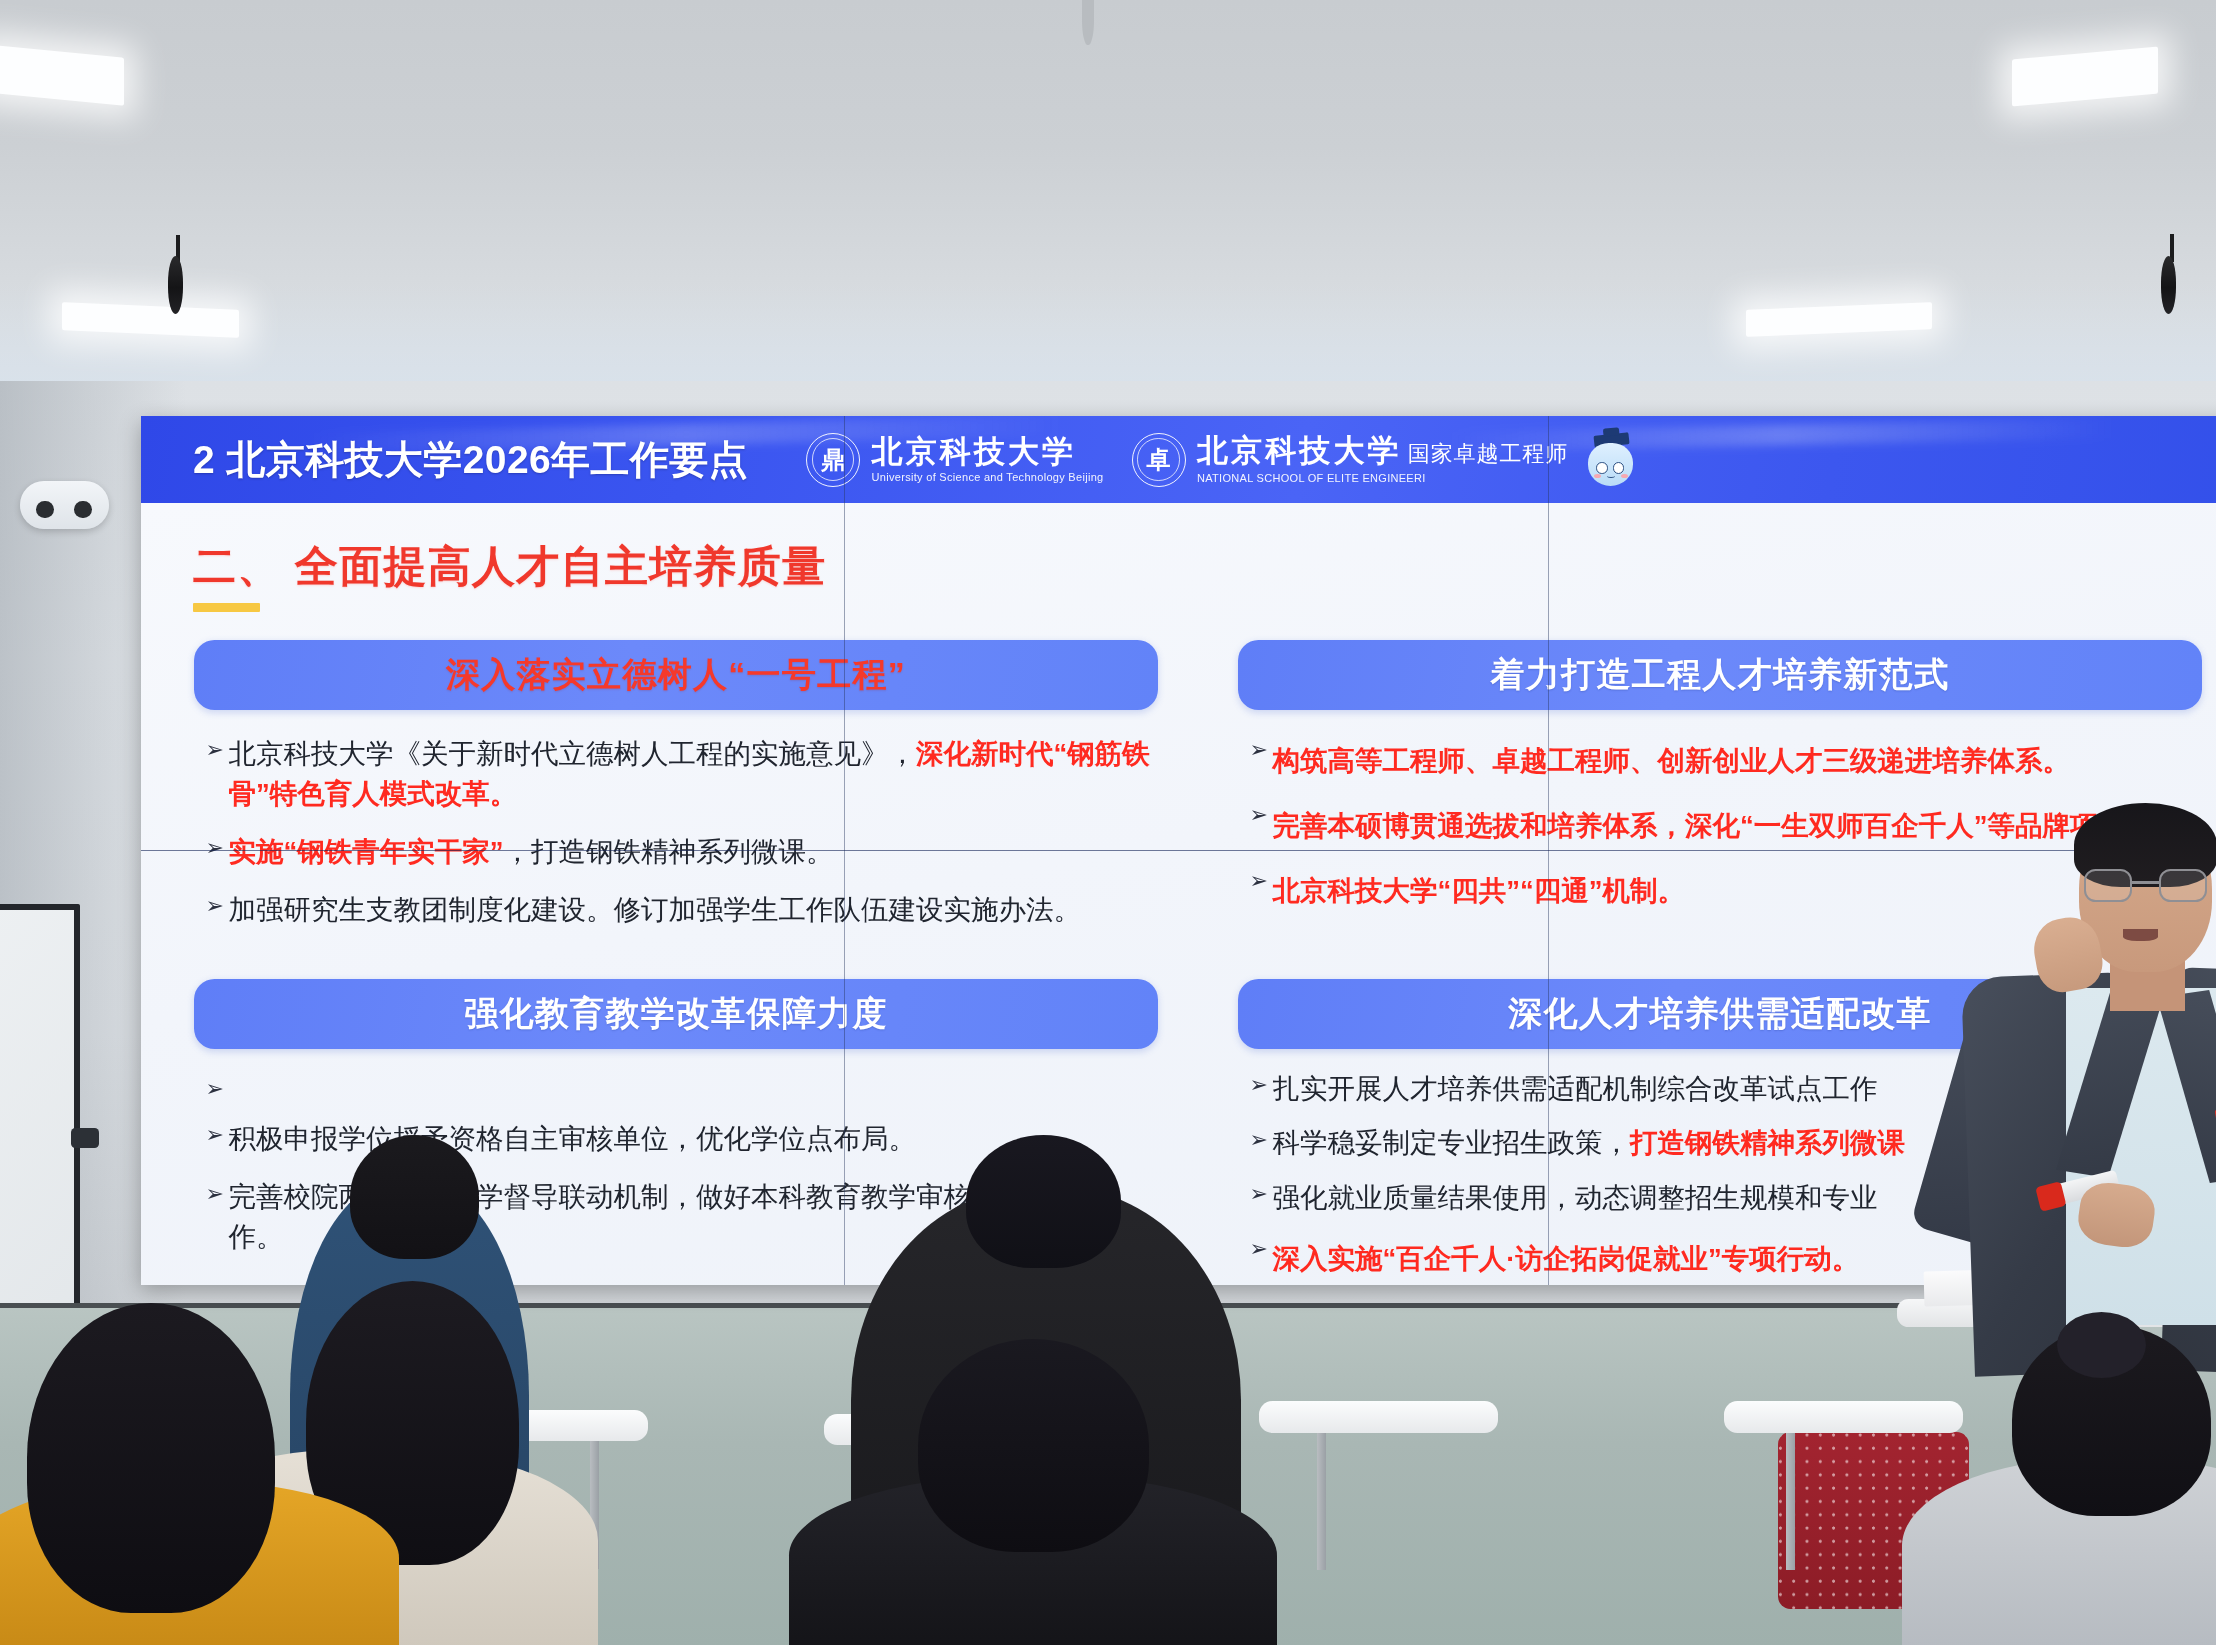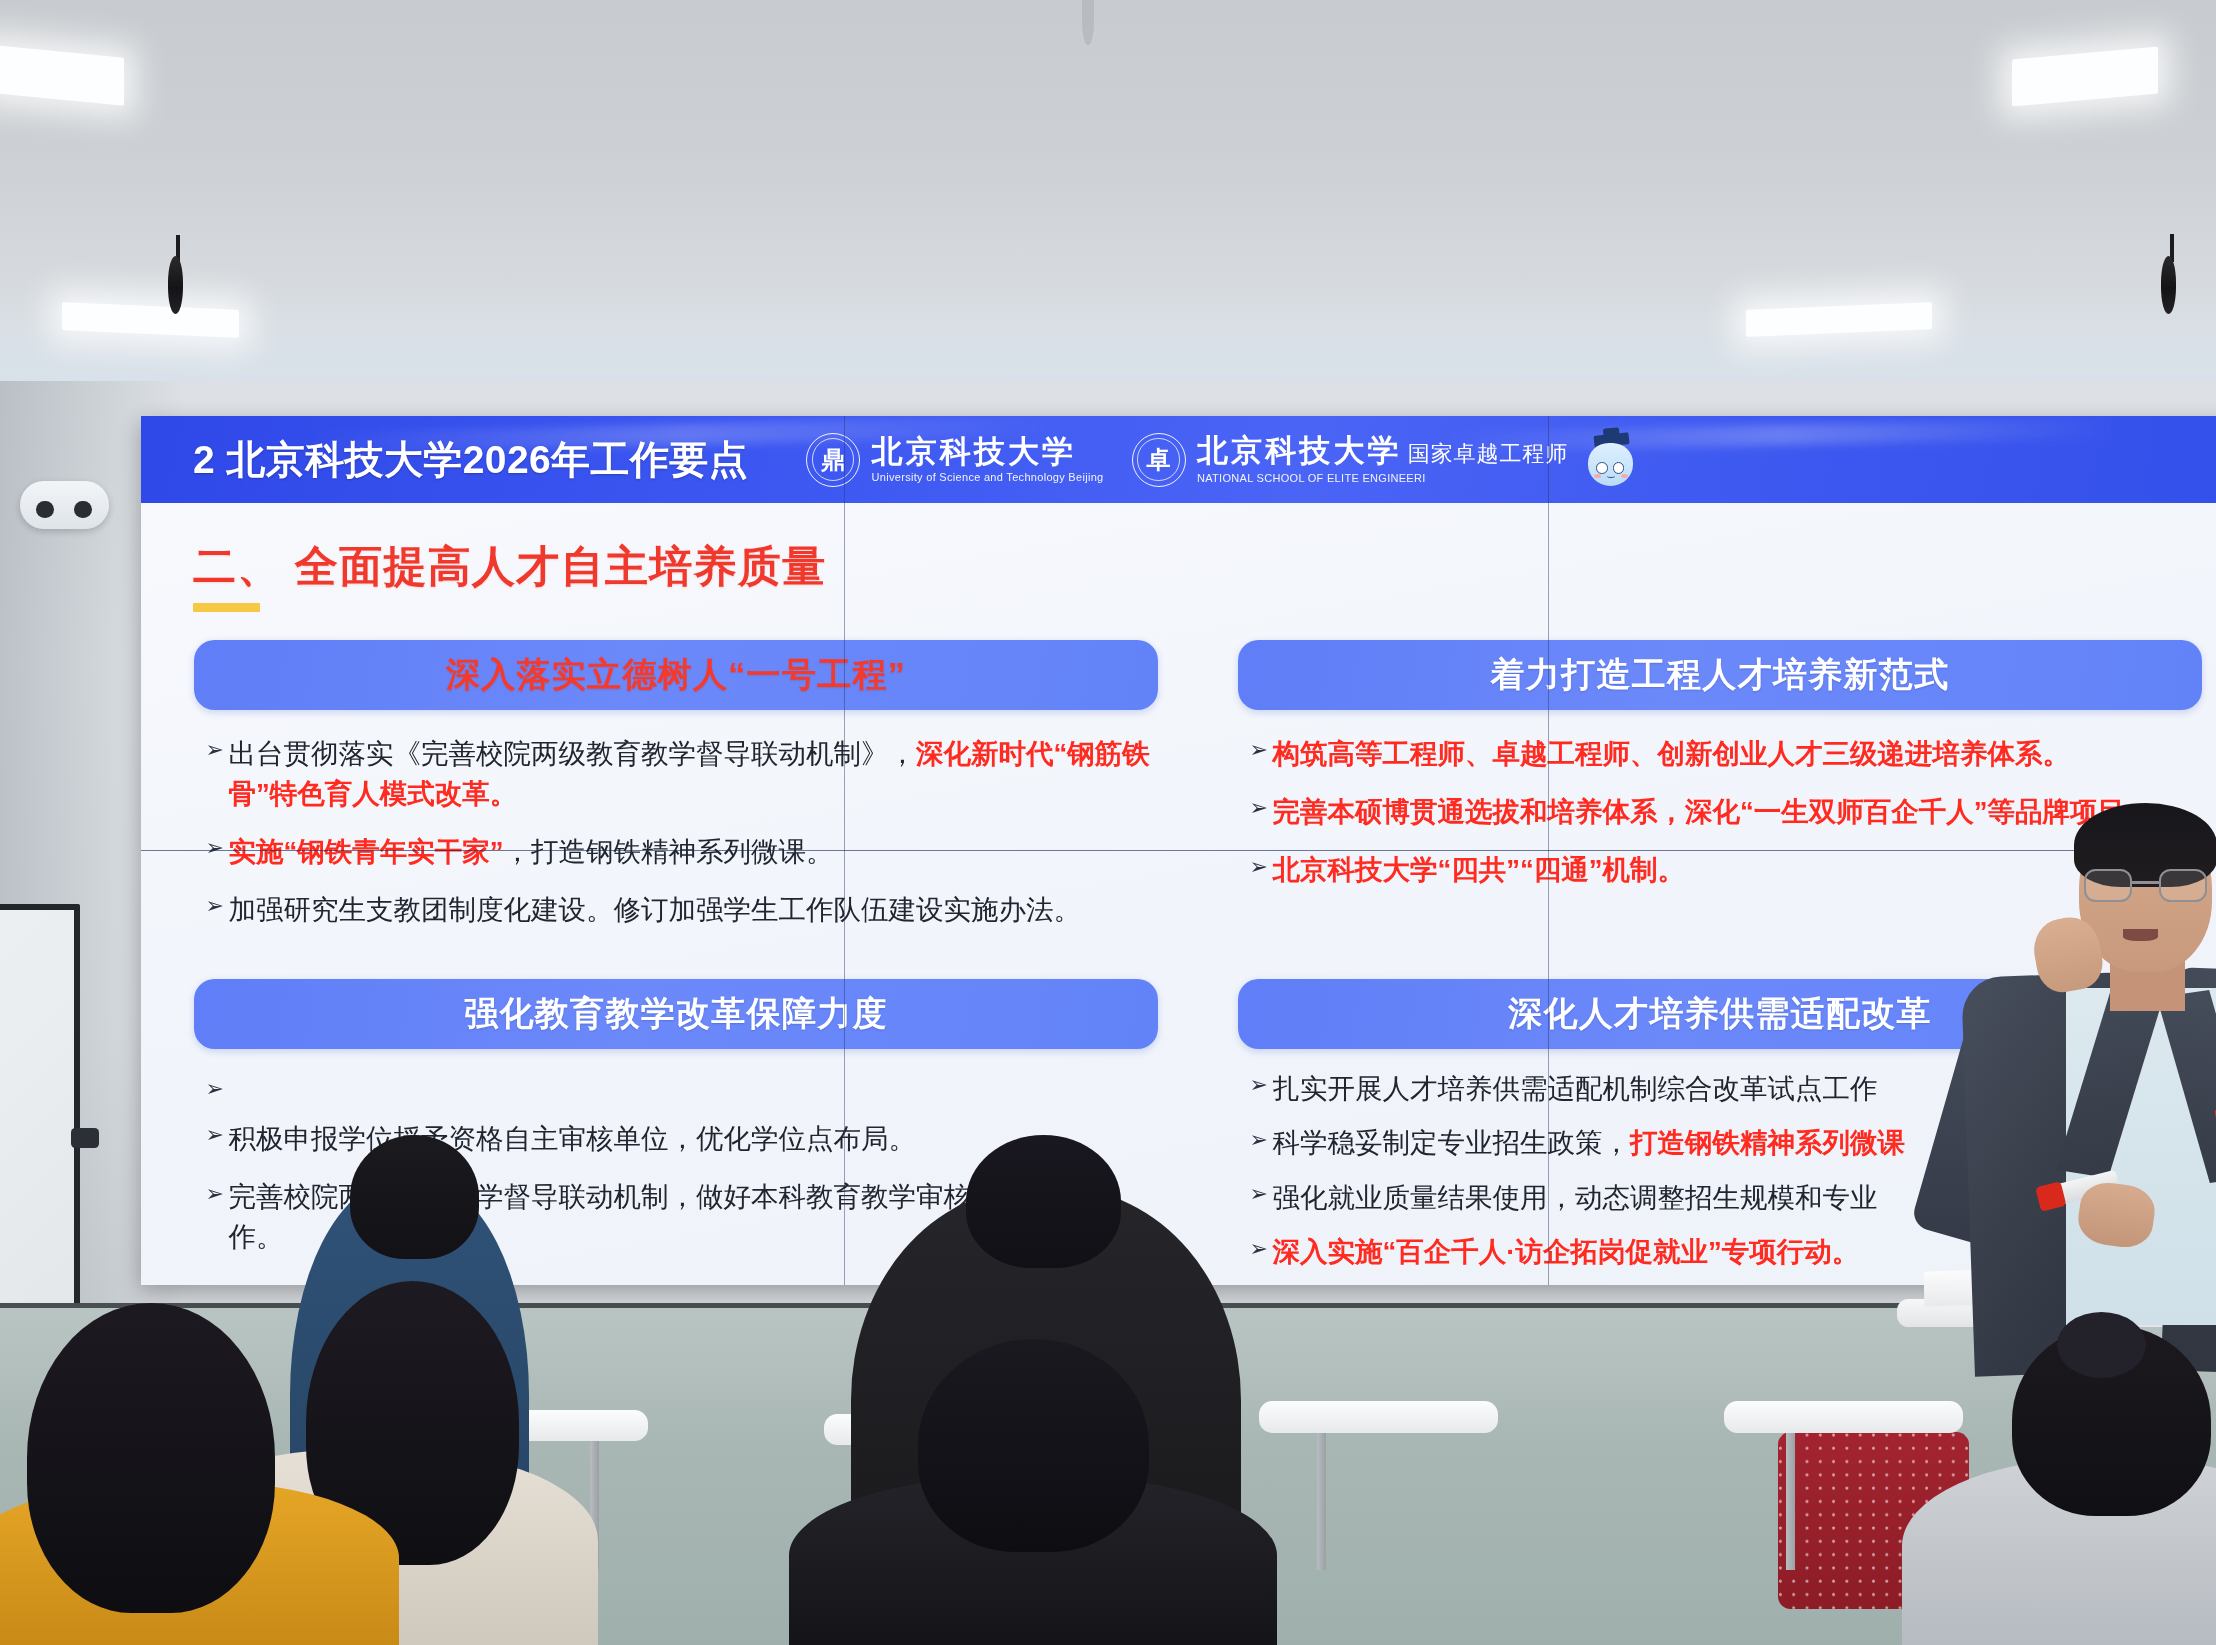--- a/index.html
+++ b/index.html
@@ -207,21 +207,21 @@
   .bullet { display:flex; align-items:flex-start; margin-bottom:18.6px; }
   .bullet .arrow {
     flex:none; width:23px; margin-top:5.3px; font-size:22px; line-height:1;
     color:#2c3140; font-weight:bold;
   }
   .bullet .text {
     font-size:27.5px; line-height:1.44; color:#20252f; letter-spacing:0px;
   }
   .bullet .text.red, .bullet .text .red { color:#ff2a20; }
   .bullet .text .red { font-weight:bold; }
-  .bullet .text.allred { color:#ff2a20; font-weight:bold; }
+  .bullet .text.allred { color:#ff2a20; font-weight:bold;margin-top:7px; }
 
   
   .presenter { position:absolute; z-index:70; }
   .p-head {
     position:absolute; left:2079px; top:812px; width:133px; height:160px;
     background:linear-gradient(180deg,#d7ab8d,#c8997c);
     border-radius:48% 48% 44% 44%;
   }
   .p-hair {
     position:absolute; left:2074px; top:803px; width:143px; height:84px;
@@ -431,21 +431,21 @@
 
       <div class="quad">
 
         <div class="card">
           <div class="card-head red">
             <span class="txt">深入落实立德树人“一号工程”</span>
           </div>
           <div class="card-body">
             <div class="bullet">
               <span class="arrow">➢</span>
-              <span class="text"><span>出台贯彻落实《完善校院两级教育教学督导联动机制》，</span><span class="red">深化新时代“钢筋铁骨”特色育人模式改革。</span></span>
+              <span class="text"><span>北京科技大学《关于新时代立德树人工程的实施意见》，</span><span class="red">深化新时代“钢筋铁骨”特色育人模式改革。</span></span>
             </div>
             <div class="bullet">
               <span class="arrow">➢</span>
               <span class="text"><span class="red">实施“钢铁青年实干家”</span><span>，打造钢铁精神系列微课。</span></span>
             </div>
             <div class="bullet">
               <span class="arrow">➢</span>
               <span class="text">加强研究生支教团制度化建设。修订加强学生工作队伍建设实施办法。</span>
             </div>
           </div>

